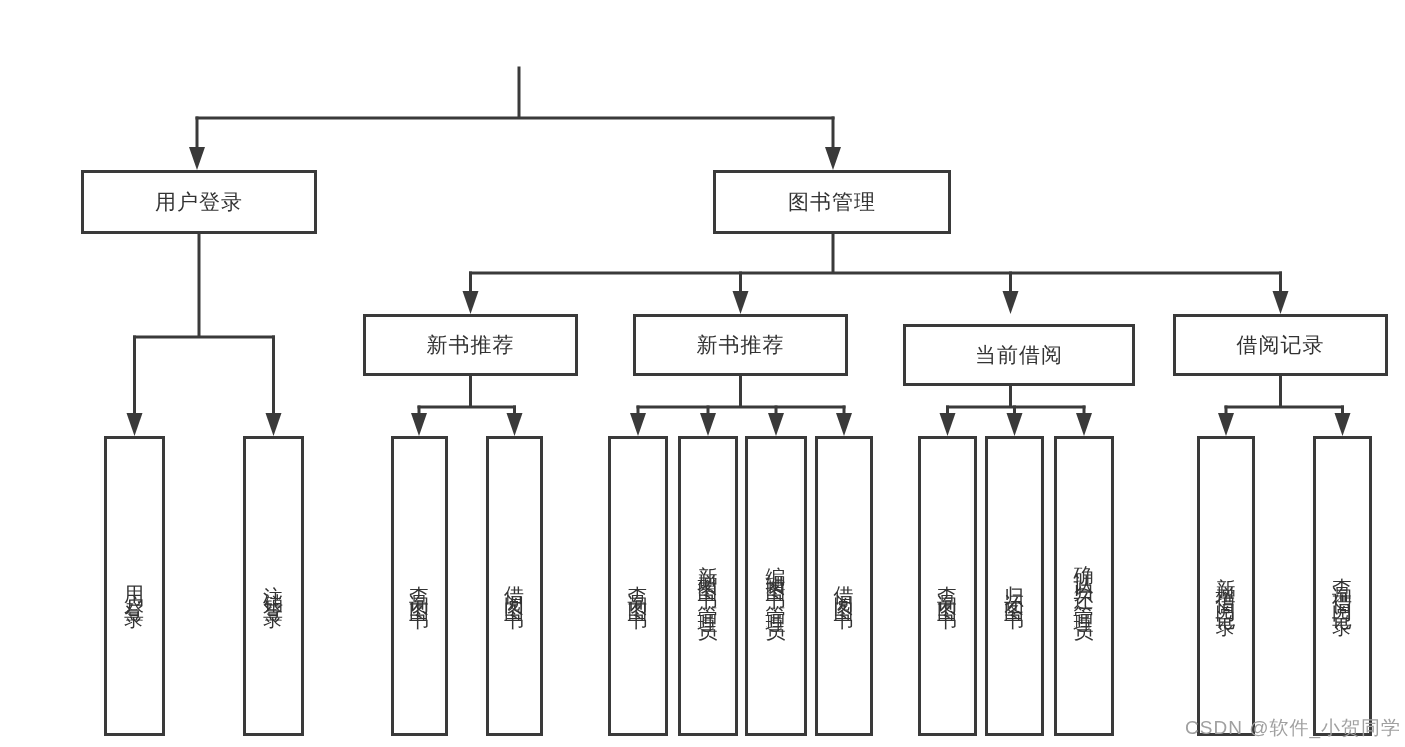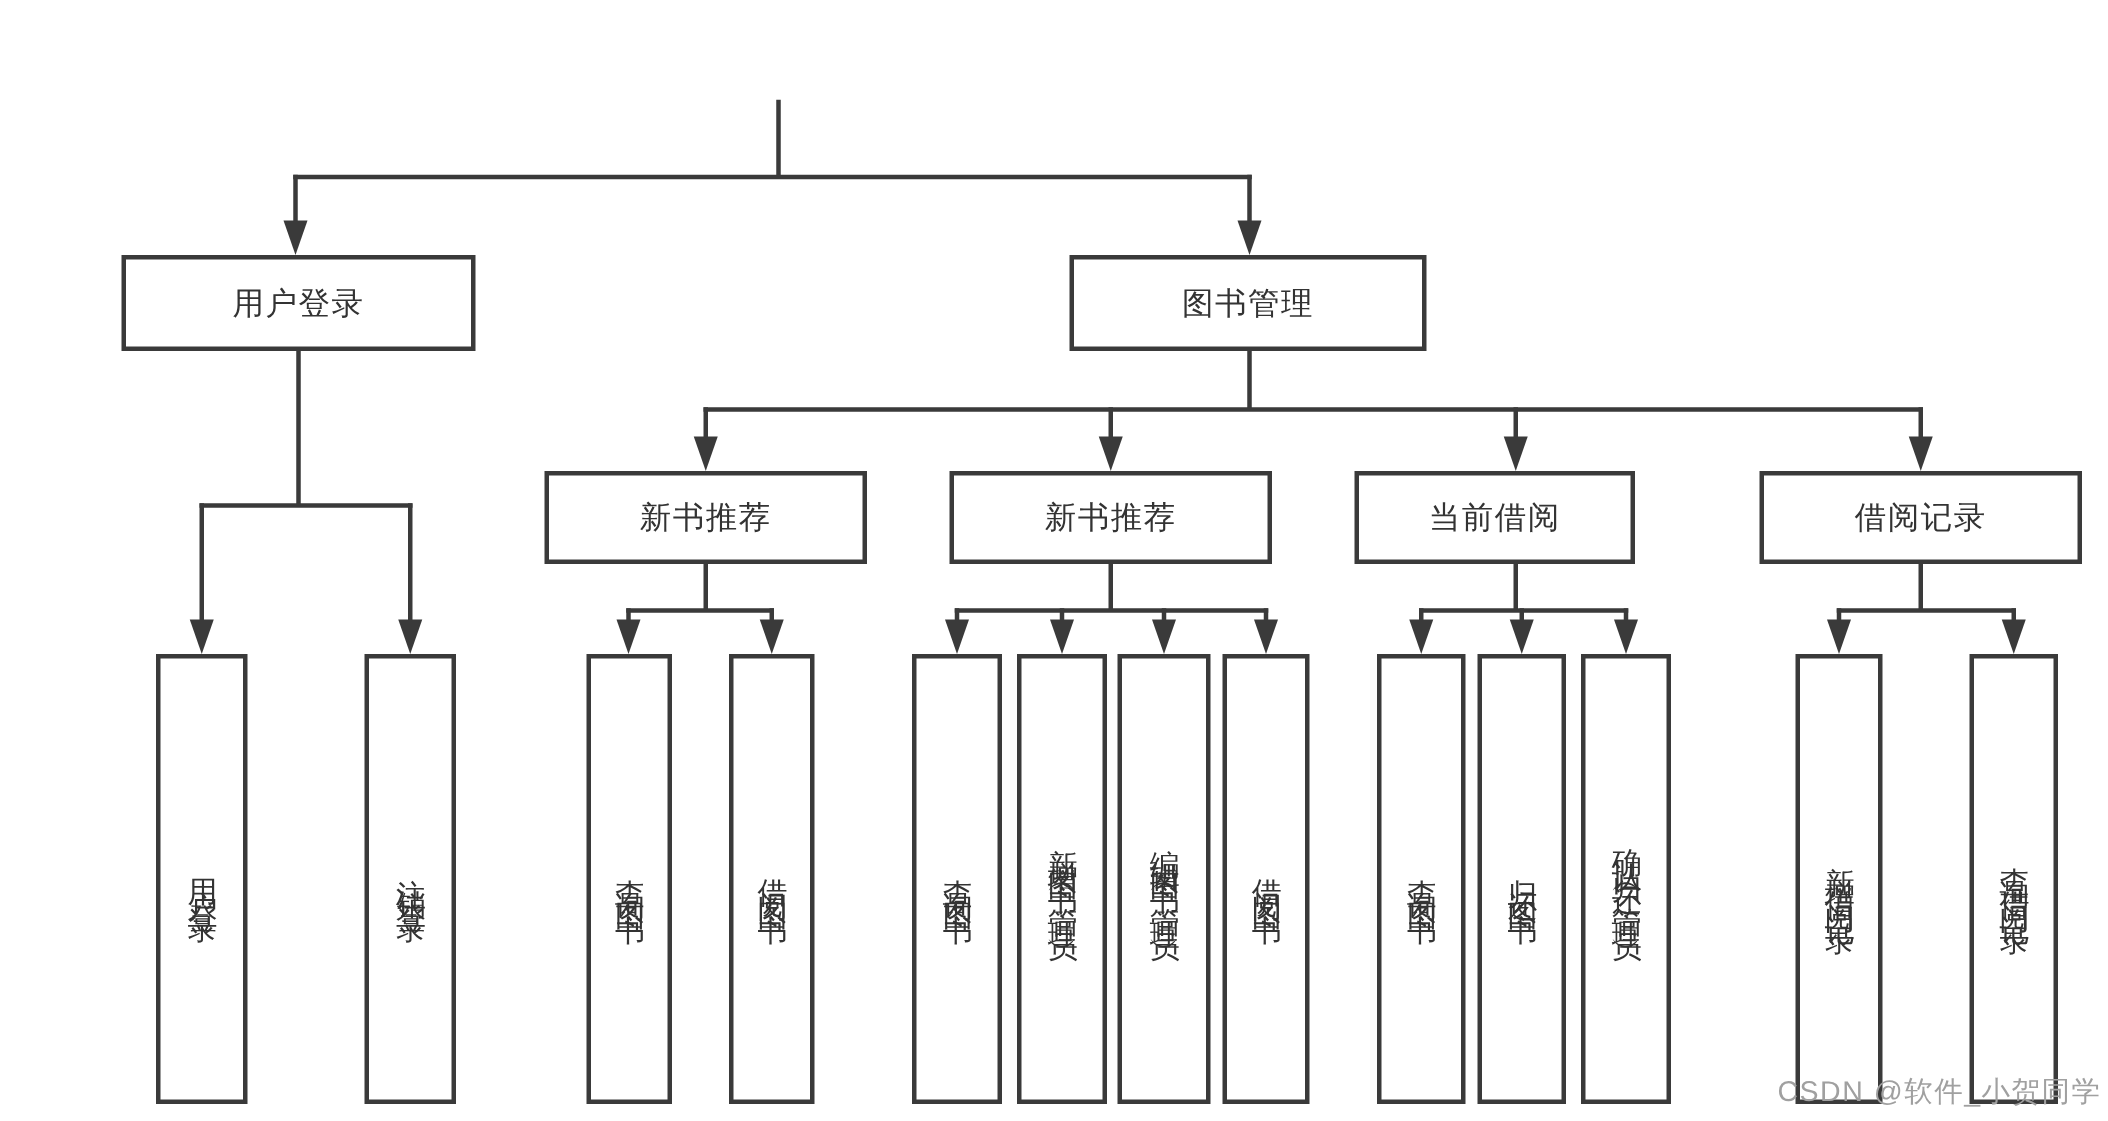--- a/index.html
+++ b/index.html
@@ -40,21 +40,21 @@
     color:var(--text);
     line-height:1;
     white-space:nowrap;
   }
   
   .n-root   {left:16px;  top:13px;  width:1006px;height:55px;}
   .n-user   {left:81px;  top:170px; width:236px; height:64px;}
   .n-mgmt   {left:713px; top:170px; width:238px; height:64px;}
   .n-newbook{left:363px; top:314px; width:215px; height:62px;}
   .n-borrow {left:633px; top:314px; width:215px; height:62px;}
-  .n-current{left:903px; top:314px; width:187px; height:62px;}
+  .n-current{left:903px; top:324px; width:232px; height:62px;}
   .n-records{left:1173px;top:314px; width:215px; height:62px;}
   
   .l-user1{left:104px;width:61px;}
   .l-user2{left:243px;width:61px;}
   .l-nb1{left:391px;width:57px;}
   .l-nb2{left:486px;width:57px;}
   .l-bw1{left:608px;width:60px;}
   .l-bw2{left:678px;width:60px;}
   .l-bw3{left:745px;width:62px;}
   .l-bw4{left:815px;width:58px;}

